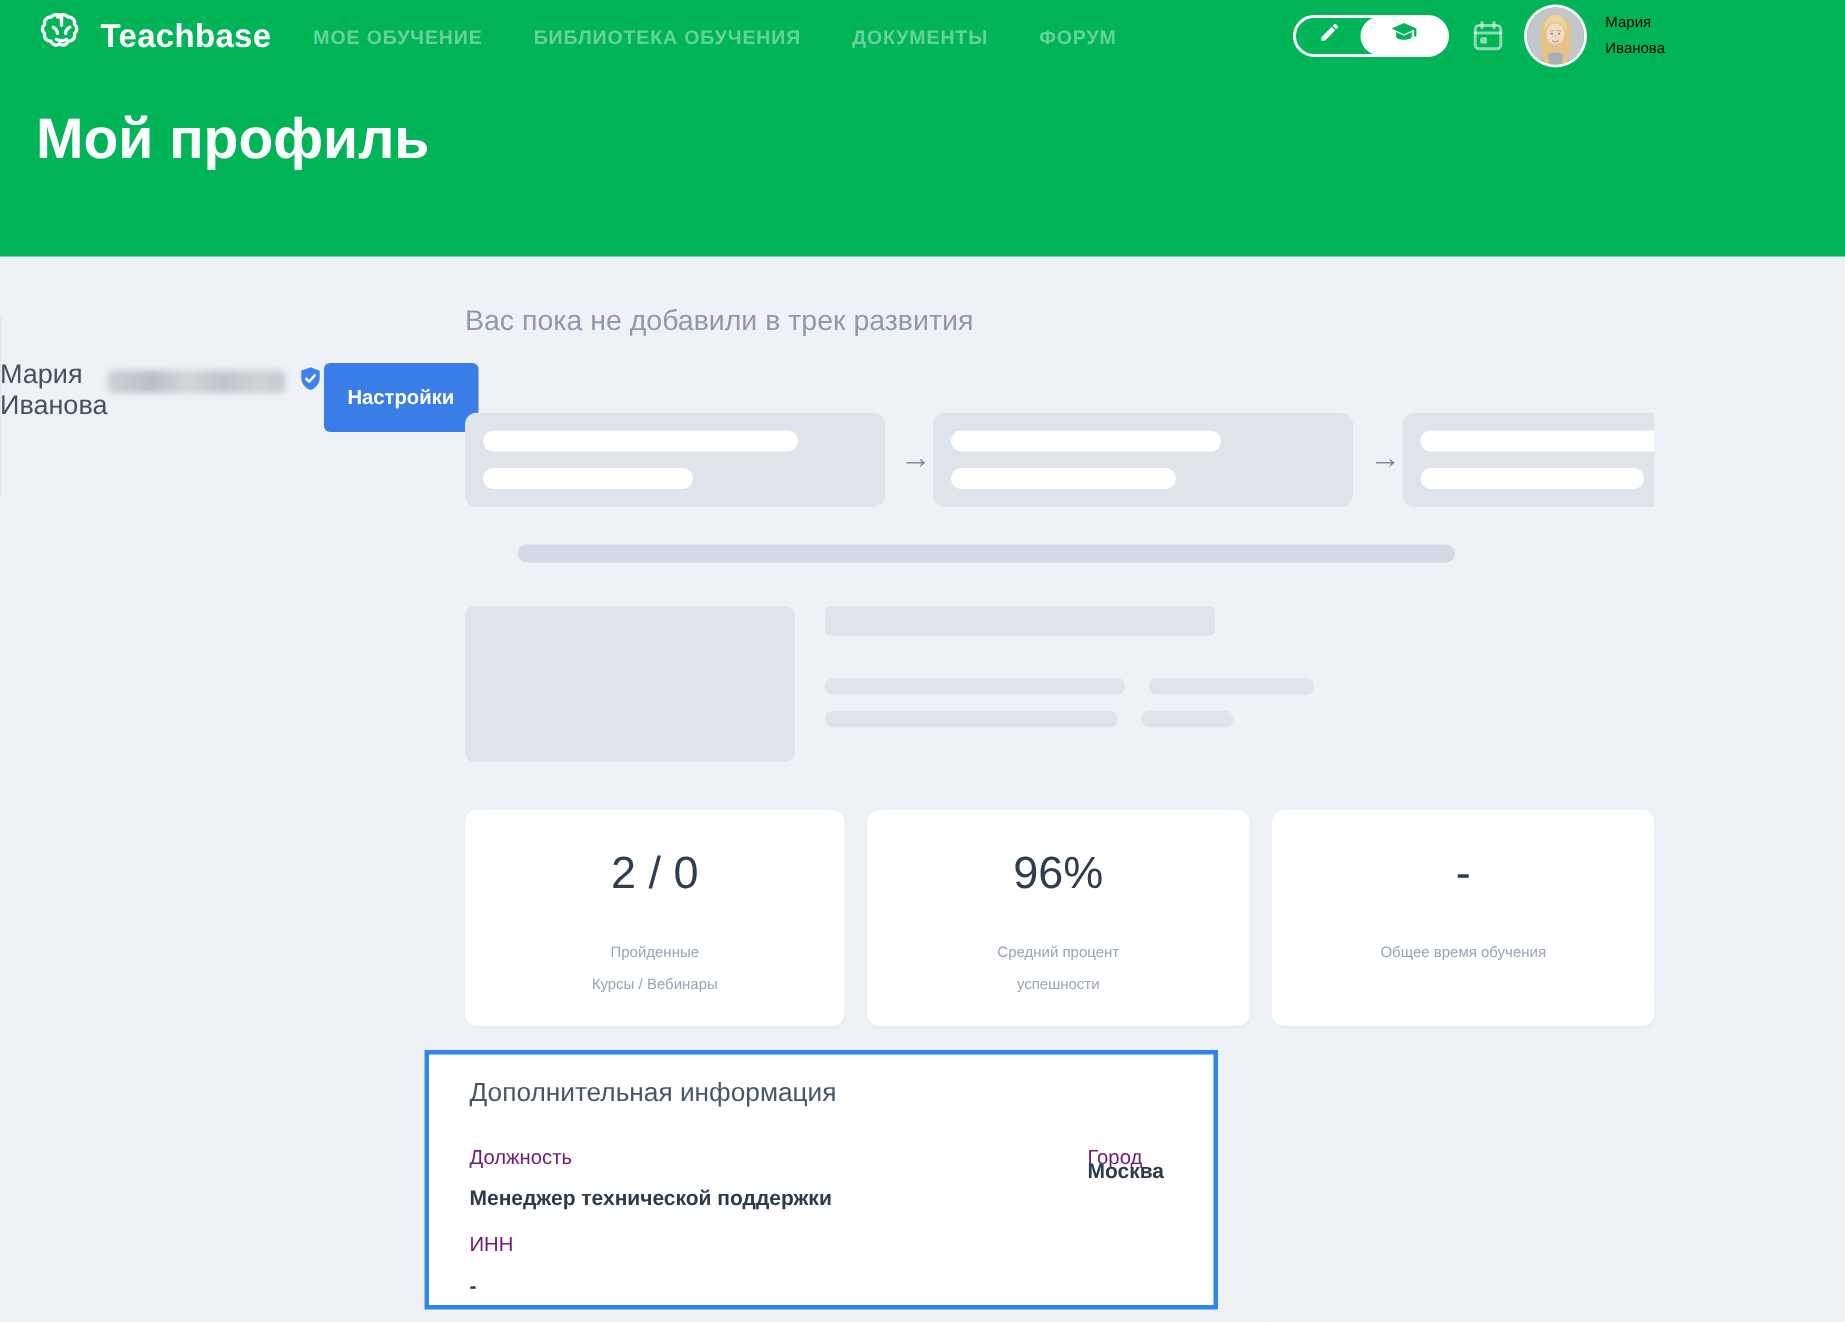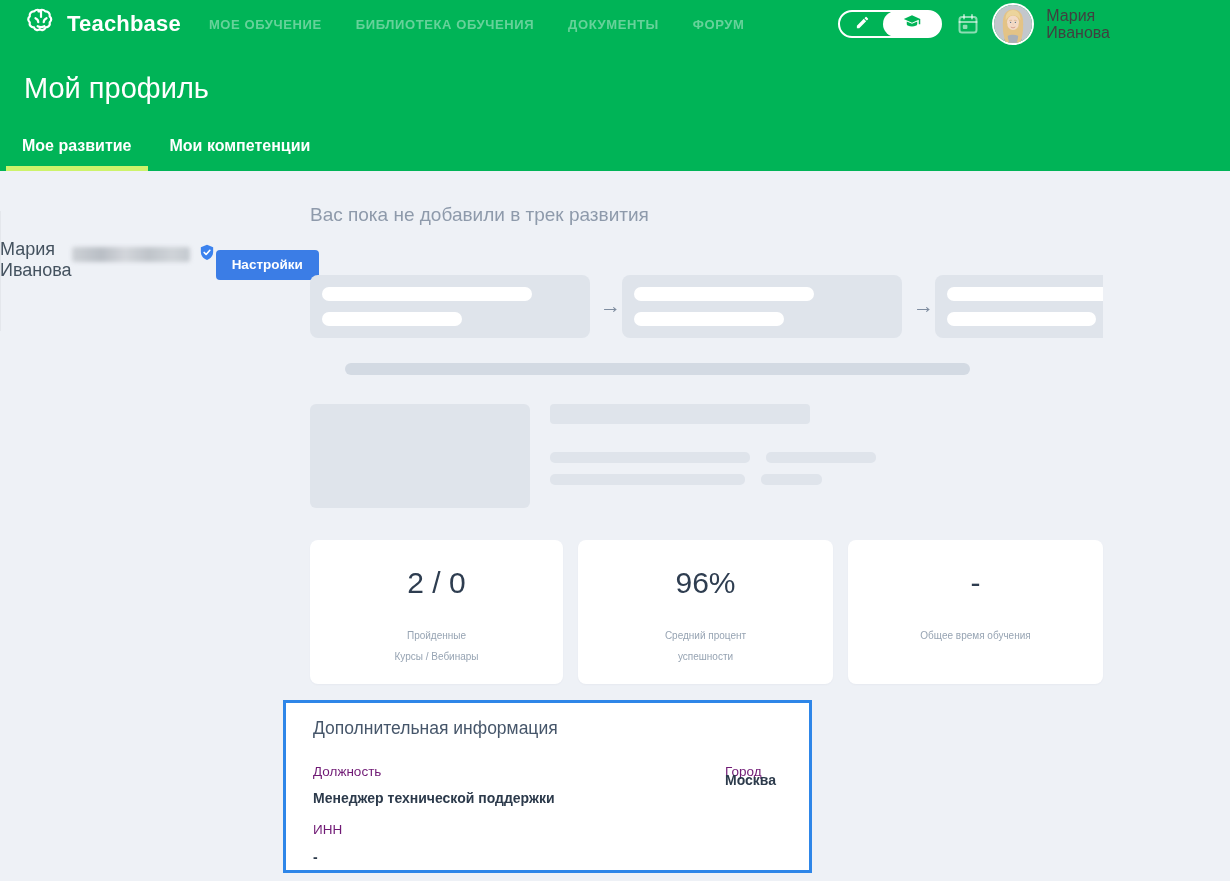--- a/index.html
+++ b/index.html
@@ -14,35 +14,35 @@
   .brand-text { color:#fff; font-size:22px; font-weight:700; letter-spacing:.2px; }
   .main-nav { display:flex; gap:34px; margin-left:28px; }
   .nav-item { color:rgba(255,255,255,.4); font-size:13px; font-weight:700; letter-spacing:.6px; text-transform:uppercase; text-decoration:none; cursor:pointer; }
   .topbar-right { margin-left:auto; display:flex; align-items:center; gap:14px; padding-right:120px; }
   .mode-toggle { position:relative; width:104px; height:28px; border:2px solid #fff; border-radius:15px; display:flex; cursor:pointer; }
   .seg { flex:1; display:flex; align-items:center; justify-content:center; }
   .seg-right { background:#fff; border-radius:13px; margin:-1px; flex:0 0 58px; }
   .cal-wrap { display:flex; align-items:center; cursor:pointer; }
   .avatar-sm { width:38px; height:38px; border-radius:50%; overflow:hidden; box-shadow:0 0 0 2px #fff; flex:0 0 38px; }
   .avatar-sm svg, .avatar-lg svg { display:block; width:100%; height:100%; }
-  .user-name { color:#404040; font-size:16px; line-height:17px; }
-  .page-title { position:absolute; left:24px; top:72px; color:#fff; font-size:29px; font-weight:400; }
+  .user-name { color:#000000; font-size:10px; line-height:17px; }
+  .page-title { position:absolute; left:24px; top:72px; color:#fff; font-size:38px; font-weight:700; }
   .tabs { position:absolute; left:6px; bottom:0; display:flex; gap:6px; }
   .tab { padding:0 16px 11px; color:#fff; font-size:16px; font-weight:700; border-bottom:5px solid transparent; cursor:pointer; }
   .tab.active { border-bottom-color:#CDF36B; }
 
   
   .profile-col { position:absolute; left:0; top:171px; width:310px; display:flex; flex-direction:row; align-items:center; }
   .avatar-lg { width:118px; height:118px; border-radius:50%; overflow:hidden; margin-top:41px; box-shadow:0 0 0 1px rgba(0,0,0,.04); }
   .profile-name { margin-top:18px; font-size:18px; font-weight:500; color:#44525F; line-height:21px; }
   .email-row { margin-top:8px; height:16px; display:flex; align-items:center; gap:8px; }
   .email-blur { width:118px; height:15px; border-radius:3px;
     background:linear-gradient(90deg,#cdd1d6 0%,#b9bec5 25%,#d3d6db 45%,#bfc4ca 65%,#cfd3d8 85%,#c4c9cf 100%);
     filter:blur(2px); }
-  .settings-btn { margin-top:28px; height:30px; padding:0 16px; background:#3B7DE6; border:none; border-radius:4px;
+  .settings-btn { margin-top:28px; height:46px; padding:0 16px; background:#3B7DE6; border:none; border-radius:4px;
     color:#fff; font-size:13.5px; font-weight:600; font-family:inherit; cursor:pointer; }
 
   
   .track-heading { position:absolute; left:310px; top:204px; font-size:19px; font-weight:500; color:#8E9AAB; }
   .track-row { position:absolute; left:310px; top:275px; width:793px; height:63px; overflow:hidden; }
   .skel-card { position:absolute; top:0; height:63px; background:#DFE4EB; border-radius:8px; }
   .skel-card .bar { position:absolute; left:12px; height:14px; background:#fff; border-radius:7px; }
   .skel-arrow { position:absolute; top:17px; color:#7F8DA0; font-size:21px; line-height:28px; }
   .track-progress { position:absolute; left:345px; top:363px; width:625px; height:12px; border-radius:6px; background:#D3DAE3; }
 
@@ -162,24 +162,20 @@
 
         <div class="user-name">
           <div>Мария</div>
           <div>Иванова</div>
         </div>
       </div>
     </div>
 
     <h1 class="page-title">Мой профиль</h1>
 
-    <div class="tabs">
-      <div class="tab active">Мое развитие</div>
-      <div class="tab">Мои компетенции</div>
-    </div>
   </div>
 
   <aside class="profile-col">
     <div class="avatar-lg">
       <svg viewBox="0 0 120 120">
           <use href="#portrait-art"></use>
         </svg>
     </div>
     <div class="profile-name">Мария Иванова</div>
     <div class="email-row">

